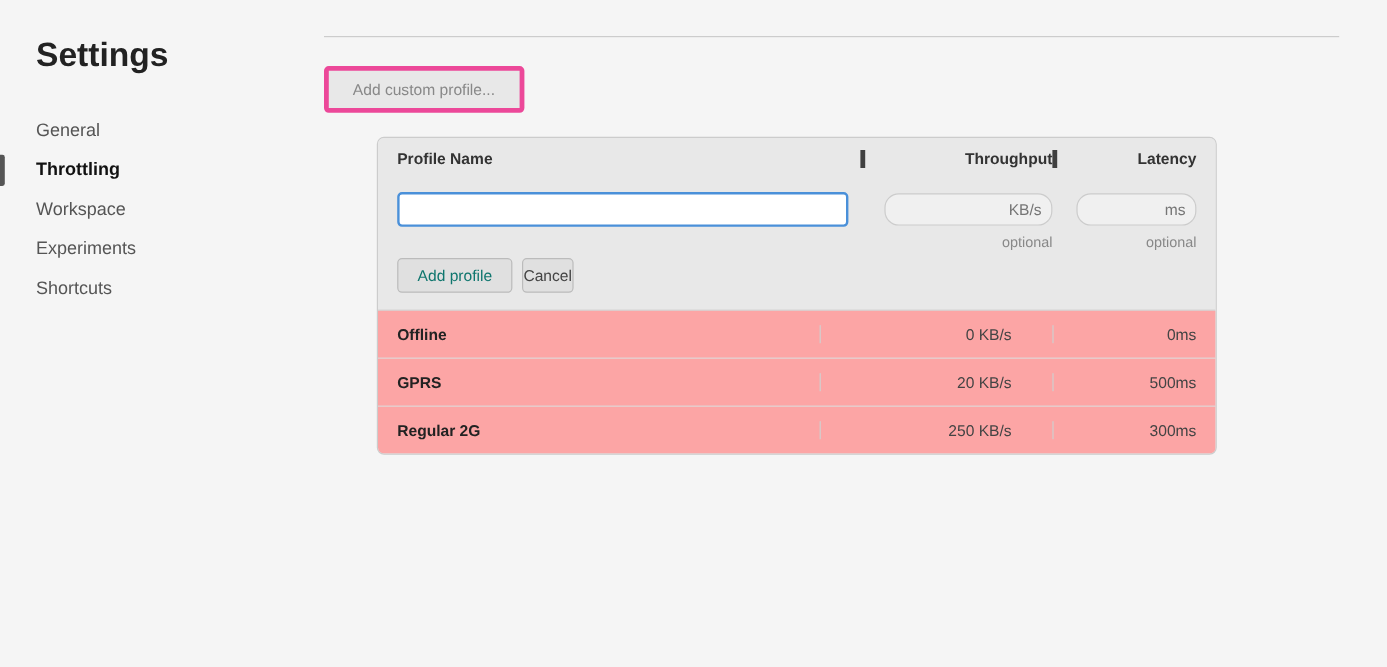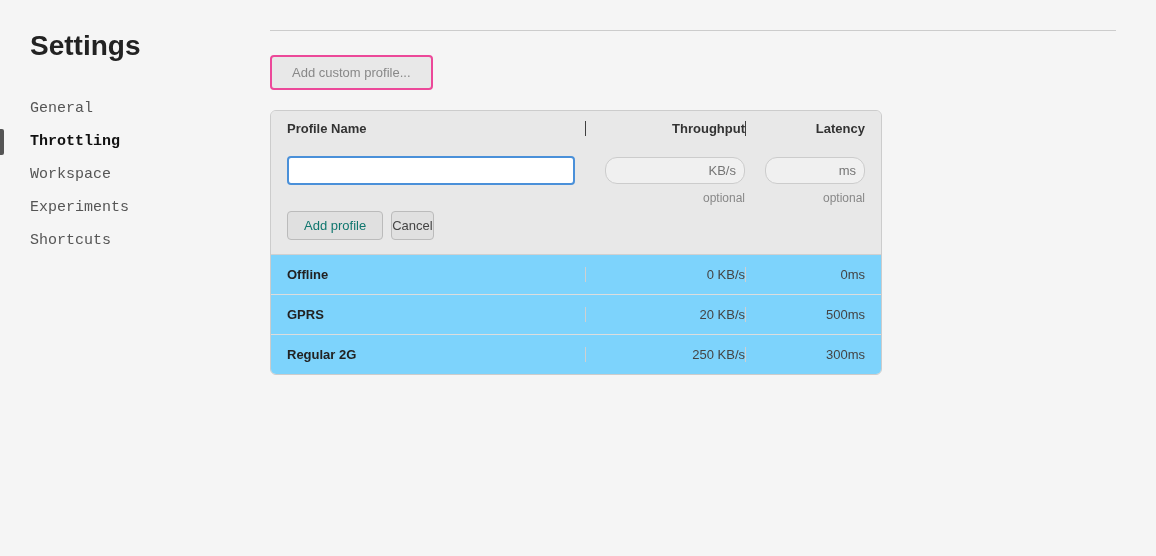--- a/index.html
+++ b/index.html
@@ -28,21 +28,20 @@
 
     .sidebar-title {
       font-size: 28px;
       font-weight: 600;
       color: #222;
       margin-bottom: 30px;
     }
 
     .sidebar-nav {
       list-style: none;
-      font-family: Liberation Mono, monospace;
     }
 
     .sidebar-nav li {
       padding: 8px 0;
       font-size: 15px;
       color: #555;
       cursor: pointer;
       position: relative;
     }
 
@@ -78,36 +77,37 @@
     }
 
     .divider {
       border: none;
       border-top: 1px solid #ccc;
       margin-bottom: 24px;
     }
 
     .add-profile-btn {
       background: #e8e8e8;
-      border: 2px solid #ec4899;
+      border: 4px solid #ec4899;
       border-radius: 4px;
       padding: 8px 20px;
       font-size: 13px;
       color: #888;
       cursor: pointer;
       margin-bottom: 20px;
     }
 
     
     .profiles-table {
-      width: 612px;
+      width: 700px;
       background: #ececec;
       border-radius: 6px;
       overflow: hidden;
       border: 1px solid #ccc;
+      margin-left: 44px;
     }
 
     .table-header {
       display: grid;
       grid-template-columns: 1fr 160px 120px;
       padding: 10px 16px;
       font-size: 13px;
       font-weight: 600;
       color: #333;
       background: #e8e8e8;
@@ -200,22 +200,23 @@
       color: #444;
       cursor: pointer;
     }
 
     
     .profile-row {
       display: grid;
       grid-template-columns: 1fr 160px 120px;
       padding: 12px 16px;
       font-size: 13px;
-      background: #7dd3fc;
+      background: #fca5a5;
       border-bottom: 1px solid #ddd;
+      gap: 34px;
     }
 
     .profile-row:last-child {
       border-bottom: none;
     }
 
     .profile-row .name {
       font-weight: 600;
       color: #222;
     }
@@ -228,21 +229,21 @@
 
     
     .profile-row .throughput,
     .profile-row .latency {
       border-left: 1px solid #d0d0d0;
       padding-left: 28px;
     }
 
     .table-header .col-throughput,
     .table-header .col-latency {
-      border-left: 1px solid #404040;
+      border-left: 4px solid #404040;
       padding-left: 12px;
     }
   </style>
 </head>
 <body>
 
 <aside class="sidebar">
   <h1 class="sidebar-title">Settings</h1>
   <ul class="sidebar-nav">
     <li class="sidebar-item">

